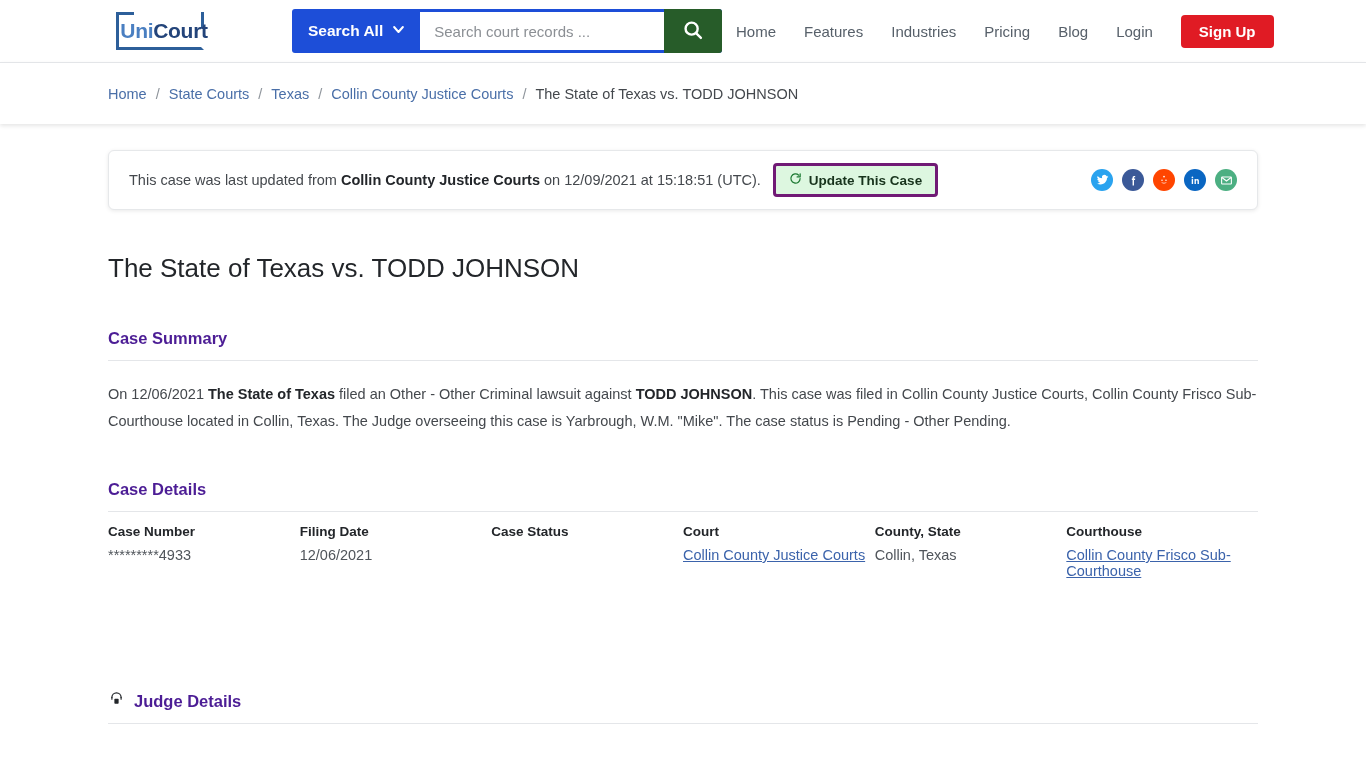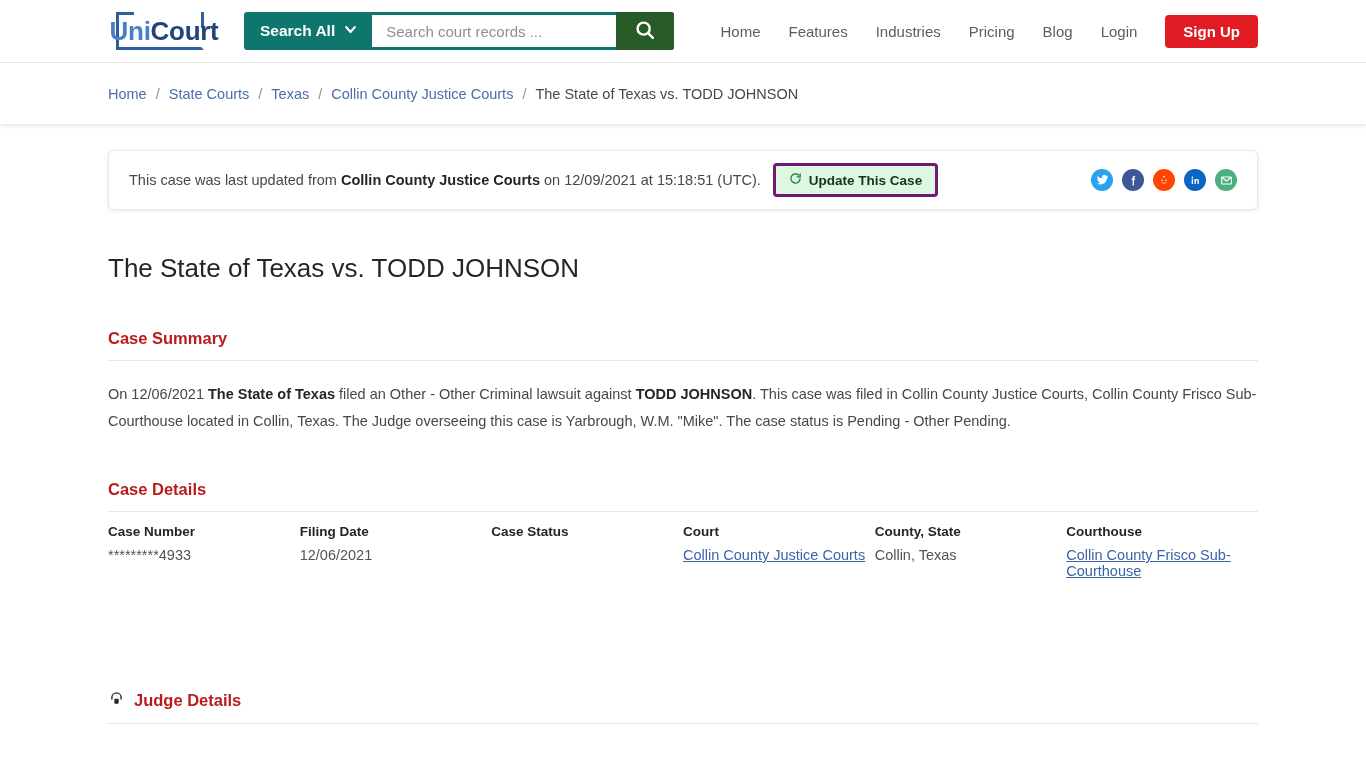--- a/index.html
+++ b/index.html
@@ -45,34 +45,34 @@
   .logo-frame::after {
     content: "";
     position: absolute;
     right: -3px; top: -3px;
     width: 3px; height: 16px;
     background: #2d5f9a;
   }
   .logo-text {
     position: relative;
     z-index: 2;
-    font-size: 26px;
+    font-size: 21px;
     font-weight: bold;
     letter-spacing: -0.3px;
     white-space: nowrap;
   }
   .logo-uni { color: #4a7fc1; }
   .logo-court { color: #23447a; }
 
   .searchbar {
-    margin-left: 24px;
+    margin-left: 72px;
     display: flex;
     align-items: stretch;
-    height: 38px;
-    background: #0f766e;
+    height: 44px;
+    background: #1d4ed8;
     border-radius: 3px;
     overflow: hidden;
     width: 430px;
     flex: 0 0 auto;
   }
   .search-scope {
     display: flex; align-items: center; gap: 8px;
     color: #ffffff;
     font-size: 15.5px;
     font-weight: bold;
@@ -189,24 +189,24 @@
   .page-title {
     font-size: 26px;
     color: #23262a;
     font-weight: normal;
     margin: 43px 0 0 0;
   }
 
   .sect-head {
     font-size: 16.5px;
     font-weight: bold;
-    color: #b91c1c;
+    color: #4c1d95;
     margin: 45px 0 0 0;
     display: flex;
-    align-items: center;
+    align-items: flex-end;
     gap: 9px;
   }
   .sect-rule {
     border: none;
     border-top: 1px solid #e4e6e9;
     margin: 12px 0 0 0;
   }
 
   .summary {
     font-size: 14.5px;

